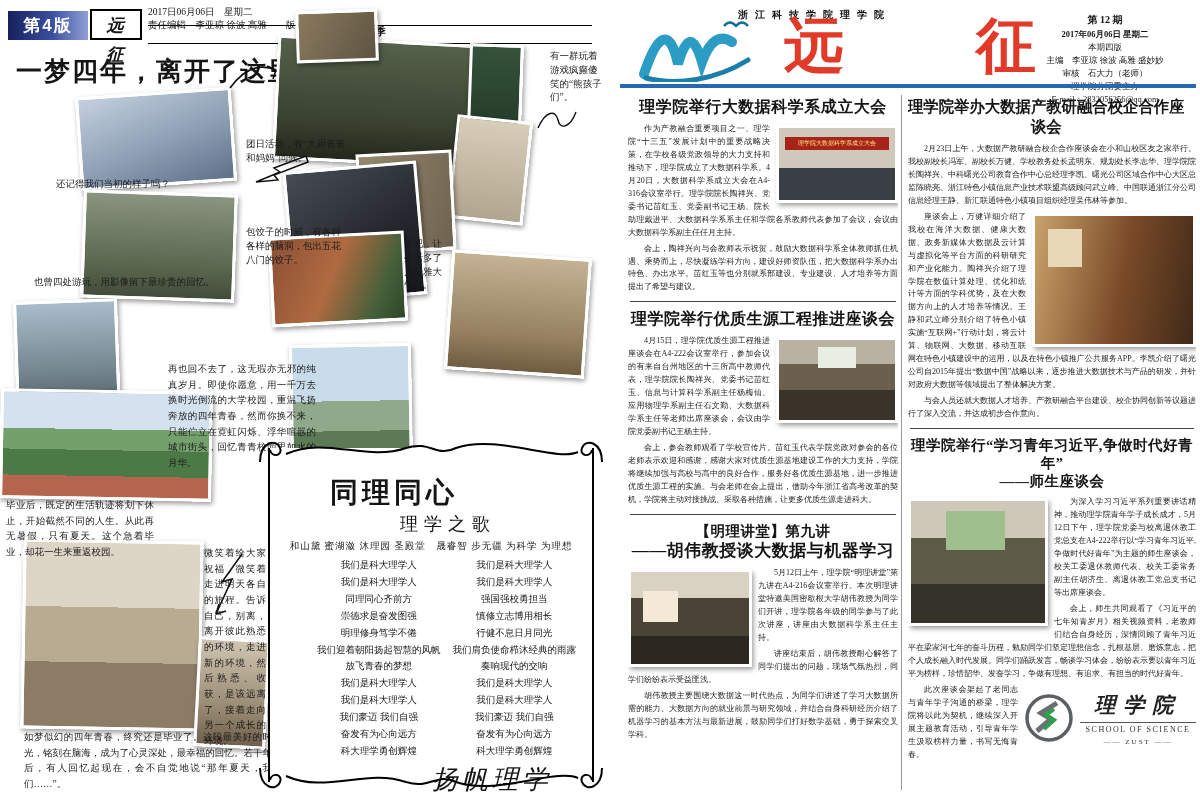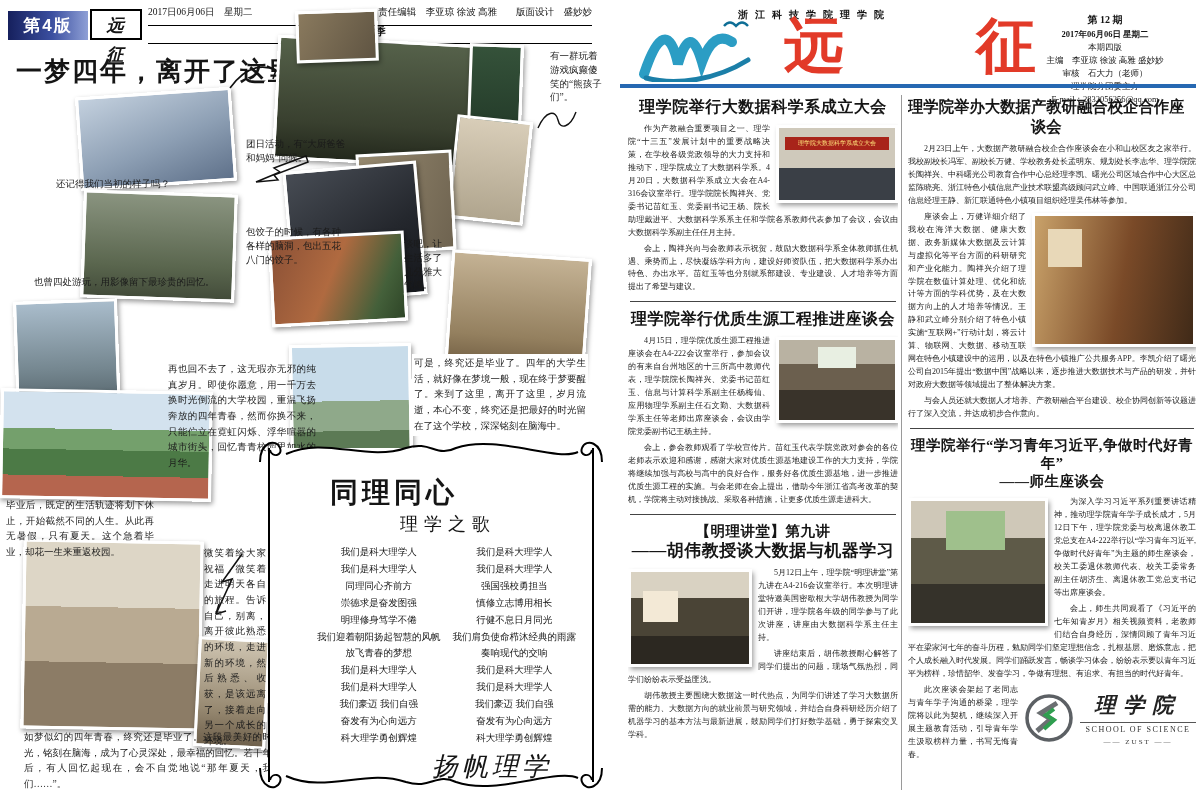--- a/index.html
+++ b/index.html
@@ -5,21 +5,21 @@
   html,body{margin:0;padding:0;background:#e9e9e9;}
   .stage{position:relative;width:1200px;height:797px;background:#fff;overflow:hidden;
          font-family:"Liberation Serif","DejaVu Serif",serif;color:#151515;}
   .abs{position:absolute;}
   .sans{font-family:"Liberation Sans","DejaVu Sans",sans-serif;}
   
   .ed-box{left:8px;top:11px;width:80px;height:29px;background:linear-gradient(90deg,#16205d,#3b4fa0 55%,#8fa0d6);
           color:#fff;font-weight:bold;font-size:17px;line-height:29px;text-align:center;letter-spacing:2px;}
   .mast-sm{left:90px;top:9px;width:52px;height:31px;border:2px solid #000;font-weight:bold;font-style:italic;
            font-size:17px;line-height:29px;text-align:center;letter-spacing:8px;padding-left:6px;box-sizing:border-box;background:#fff;}
-  .hdr-r1{left:148px;top:6px;width:444px;height:19px;border-bottom:1px solid #000;font-size:9.5px;display:flex;justify-content:space-between;}
+  .hdr-r1{left:148px;top:6px;width:444px;height:19px;border-bottom:1px solid #000;font-size:9.5px;display:flex;flex-direction:column;}
   .hdr-r2{left:148px;top:25px;width:444px;height:18px;border-bottom:1px solid #000;font-size:10.5px;font-weight:bold;text-align:center;}
   .big-title{left:16px;top:54px;font-size:26px;font-weight:bold;letter-spacing:2px;font-family:"Liberation Sans","DejaVu Sans",sans-serif;}
   
   .photo{position:absolute;border:3px solid #fff;box-shadow:1.5px 2.5px 5px rgba(0,0,0,.4);overflow:hidden;}
   .scr{position:absolute;background:#e8efe2;}
   .banner{position:absolute;left:5%;right:5%;top:13%;height:17%;background:#a8241a;color:#ffe27a;
           font-size:6px;line-height:1;display:flex;align-items:center;justify-content:center;white-space:nowrap;}
   
   .cap{position:absolute;font-size:9.5px;line-height:1.45;color:#1a1a1a;}
   .para{position:absolute;font-size:9.5px;line-height:1.65;text-align:justify;color:#1a1a1a;}
@@ -101,34 +101,34 @@
       <path d="M2 62 l3 -10 M2 62 l10 -3" fill="none" stroke="#111" stroke-width="1.6"></path>
     </svg>
 
   <div class="cap" style="left:56px;top:178px;width:170px;">还记得我们当初的样子吗？</div>
   <div class="cap" style="left:246px;top:138px;width:108px;">团日活动，有“大厨爸爸和妈妈”问候。</div>
   <div class="cap" style="left:524px;top:50px;width:54px;margin-left:26px;">有一群玩着游戏疯癫傻笑的“熊孩子们”。</div>
   <div class="cap" style="left:246px;top:226px;width:104px;">包饺子的时候，有各种各样的脑洞，包出五花八门的饺子。</div>
   <div class="cap" style="left:34px;top:276px;width:236px;">也曾四处游玩，用影像留下最珍贵的回忆。</div>
   <div class="cap" style="left:404px;top:238px;width:42px;">谈吧，让生活多了几分雅大气魄。</div>
   <div class="para" style="left:168px;top:362px;width:148px;">再也回不去了，这无瑕亦无邪的纯真岁月。即使你愿意，用一千万去换时光倒流的大学校园，重温飞扬奔放的四年青春，然而你换不来，只能伫立在霓虹闪烁、浮华喧嚣的城市街头，回忆青青校园里如水的月华。</div>
-  <div class="para" style="left:412px;top:354px;width:172px;background:#fff;padding:2px;">可是，终究还是毕业了。四年的大学生活，就好像在梦境一般，现在终于梦要醒了。来到了这里，离开了这里，岁月流逝，本心不变，终究还是把最好的时光留在了这个学校，深深铭刻在脑海中。</div>
   <div class="para" style="left:204px;top:546px;width:62px;">微笑着给大家祝福，微笑着走进明天各自的旅程。告诉自己，别离，离开彼此熟悉的环境，走进新的环境，然后熟悉、收获，是该远离了，接着走向另一个成长的环境。</div>
   <div class="para" style="left:6px;top:498px;width:148px;">毕业后，既定的生活轨迹将划下休止，开始截然不同的人生。从此再无暑假，只有夏天。这个急着毕业，却花一生来重返校园。</div>
   <div class="para" style="left:24px;top:730px;width:248px;">如梦似幻的四年青春，终究还是毕业了。这段最美好的时光，铭刻在脑海，成为了心灵深处，最幸福的回忆。若干年后，有人回忆起现在，会不自觉地说“那年夏天，我们……”。</div>
 
   <div class="abs songbox">
     <svg class="flourish" style="top:-16px;" viewBox="0 0 350 34" preserveAspectRatio="none">
         <path d="M4 30 C4 10 20 6 24 16 C27 24 16 26 14 18 M346 30 C346 10 330 6 326 16 C323 24 334 26 336 18 M30 22 C70 4 110 30 150 16 C175 8 180 26 200 16 C240 2 300 30 322 20" fill="none" stroke="#000" stroke-width="2"></path>
       </svg>
     <svg class="flourish" style="bottom:-16px;transform:scaleY(-1);" viewBox="0 0 350 34" preserveAspectRatio="none">
         <path d="M4 30 C4 10 20 6 24 16 C27 24 16 26 14 18 M346 30 C346 10 330 6 326 16 C323 24 334 26 336 18 M30 22 C70 4 110 30 150 16 C175 8 180 26 200 16 C240 2 300 30 322 20" fill="none" stroke="#000" stroke-width="2"></path>
       </svg>
     <div class="song-title">同理同心</div>
     <div class="song-sub">理学之歌</div>
+    <div class="song-open">和山黛 蜜湖潋 沐理园 圣殿堂　晟睿智 步无疆 为科学 为理想</div>
     <div class="lyrics">
       <div class="lyr">
         <div>我们是科大理学人</div>
           <div>我们是科大理学人</div>
         <div>同理同心齐前方</div>
           <div>崇德求是奋发图强</div>
         <div>明理修身笃学不倦</div>
           <div>我们迎着朝阳扬起智慧的风帆</div>
         <div>放飞青春的梦想</div>
           <div>我们是科大理学人</div>

